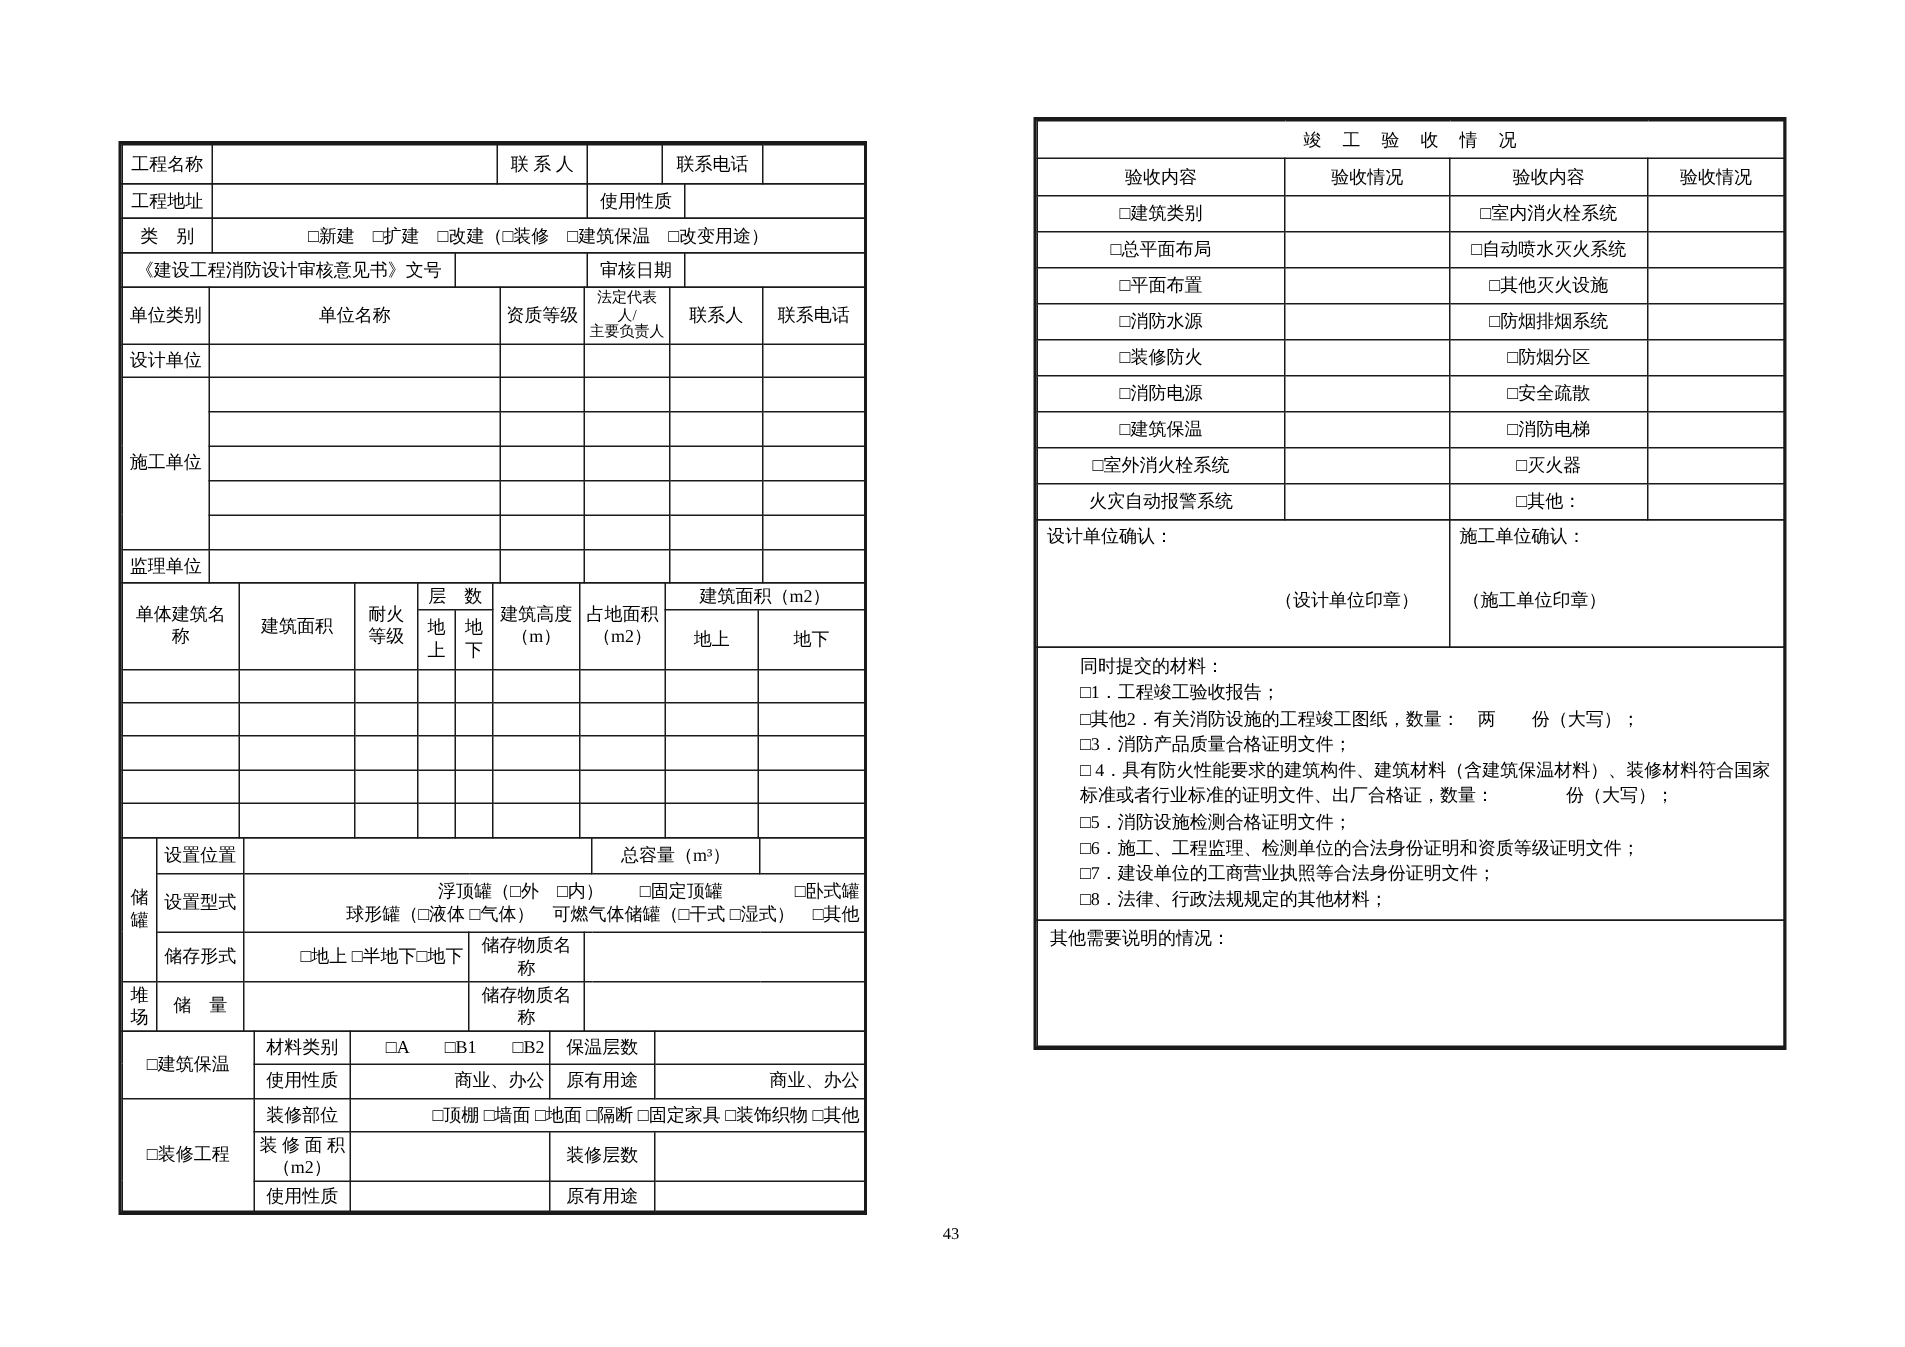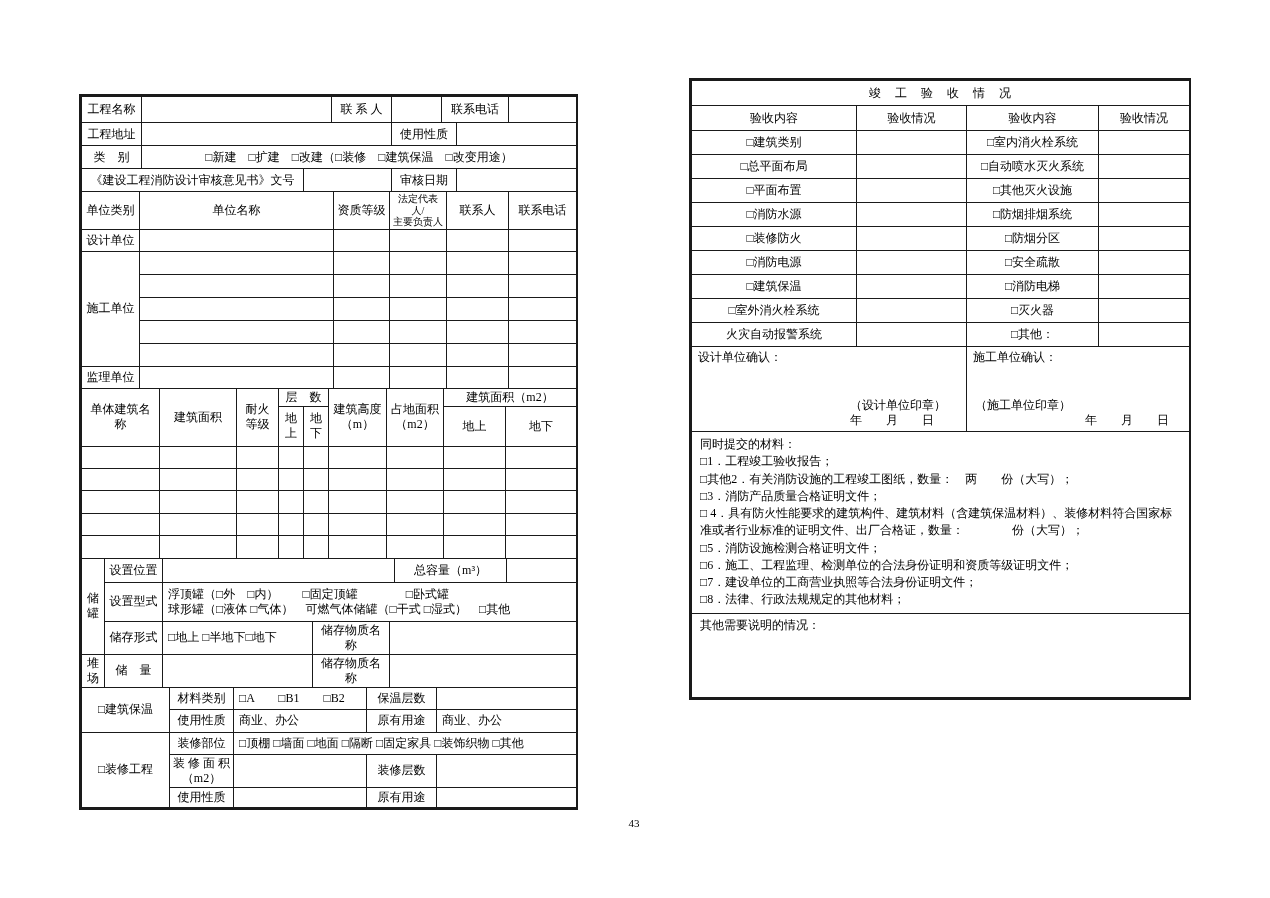--- a/index.html
+++ b/index.html
@@ -13,32 +13,32 @@
   #right-form { left:689px; top:78px; width:498px; }
   table { border-collapse:collapse; table-layout:fixed; width:100%; }
   table + table { margin-top:-1px; }
   td {
     border:1px solid #1a1a1a; font-size:12px; line-height:1.25;
     text-align:center; vertical-align:middle; padding:1px 3px; overflow:hidden;
     word-break:break-all;
   }
   .pre   { white-space:pre-line; }
   .prew  { white-space:pre-wrap; }
-  .left  { text-align:left; padding-left:5px; }
+  .left  { text-align:right; padding-left:5px; }
   .small { font-size:10px; line-height:1.15; }
   .title-cell { letter-spacing:1px; }
   .confirm { vertical-align:top; text-align:left; padding:3px 6px; }
-  .confirm .c-wrap { display:flex; flex-direction:column; justify-content:space-between; height:78px; }
-  .confirm .c-seal, .confirm .c-date { white-space:pre-wrap; }
+  .confirm .c-wrap { display:flex; flex-direction:column; height:78px; }
+  .confirm .c-seal, .confirm .c-date { white-space:pre-wrap;margin-top:28px; }
   .al-r { text-align:right; }
   .al-l { text-align:left; }
   .pr26 { padding-right:26px; } .pr22 { padding-right:22px; } .pr20 { padding-right:20px; }
   .pr14 { padding-right:14px; } .pr6 { padding-right:6px; } .pl2 { padding-left:2px; }
   .block { vertical-align:top; text-align:left; padding:4px 8px; }
-  .block .mline { white-space:pre-wrap; line-height:1.44; }
+  .block .mline { white-space:pre-wrap; line-height:1.44;margin-left:20px; }
   .page-num { position:absolute; left:600px; top:817px; width:68px; text-align:center; font-size:11px; }
 </style>
 </head>
 <body>
 
 <div class="page">
 
   <div class="form" id="left-form">
 
     <table>

